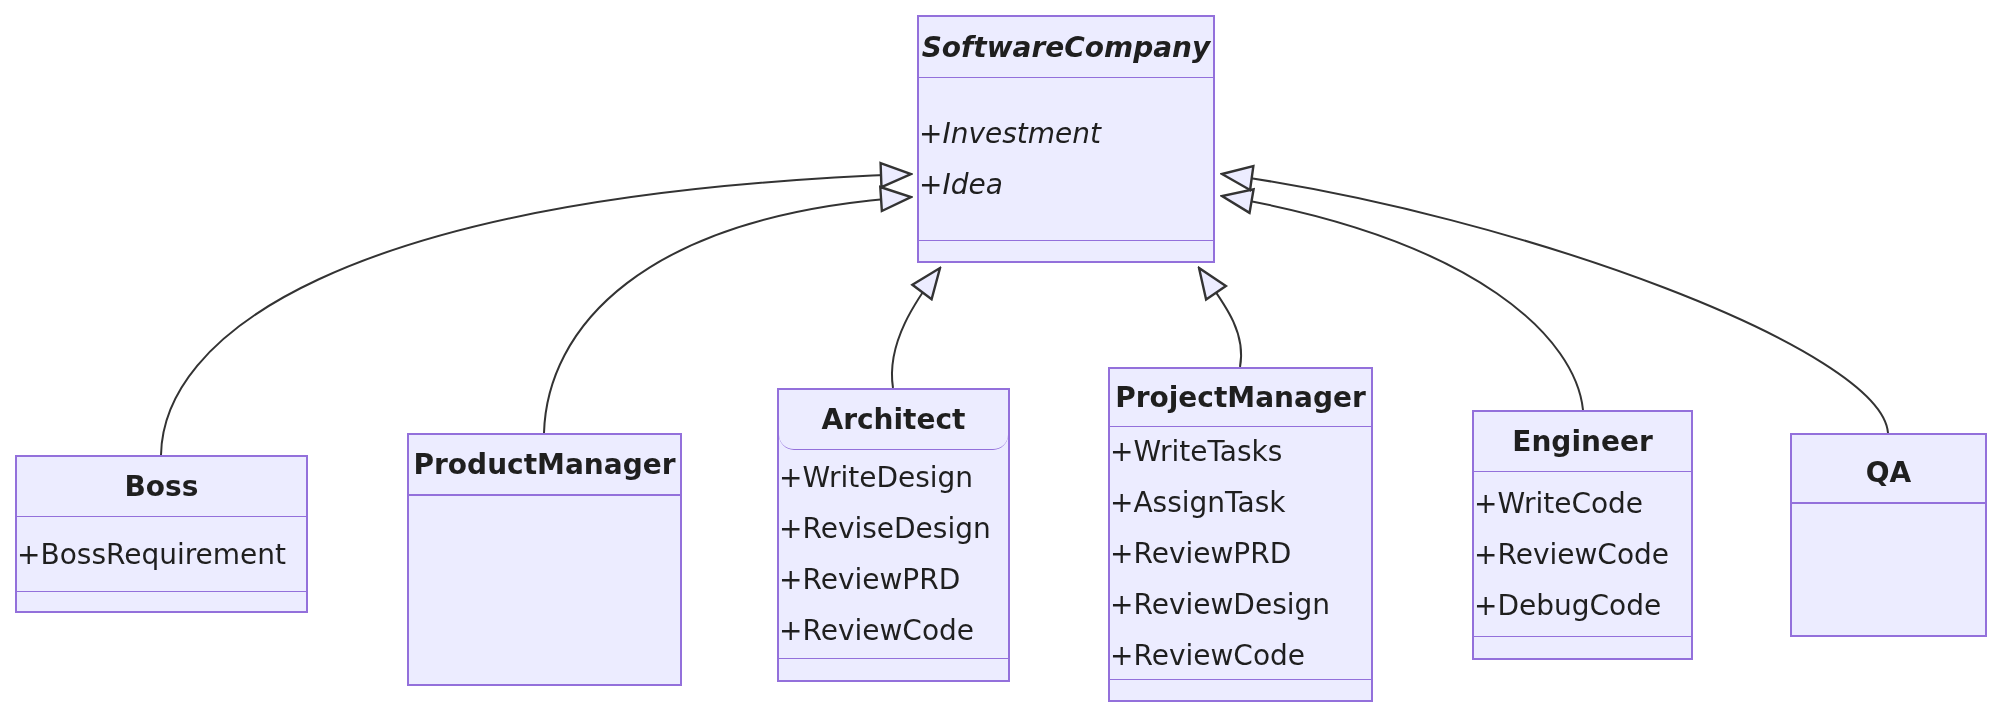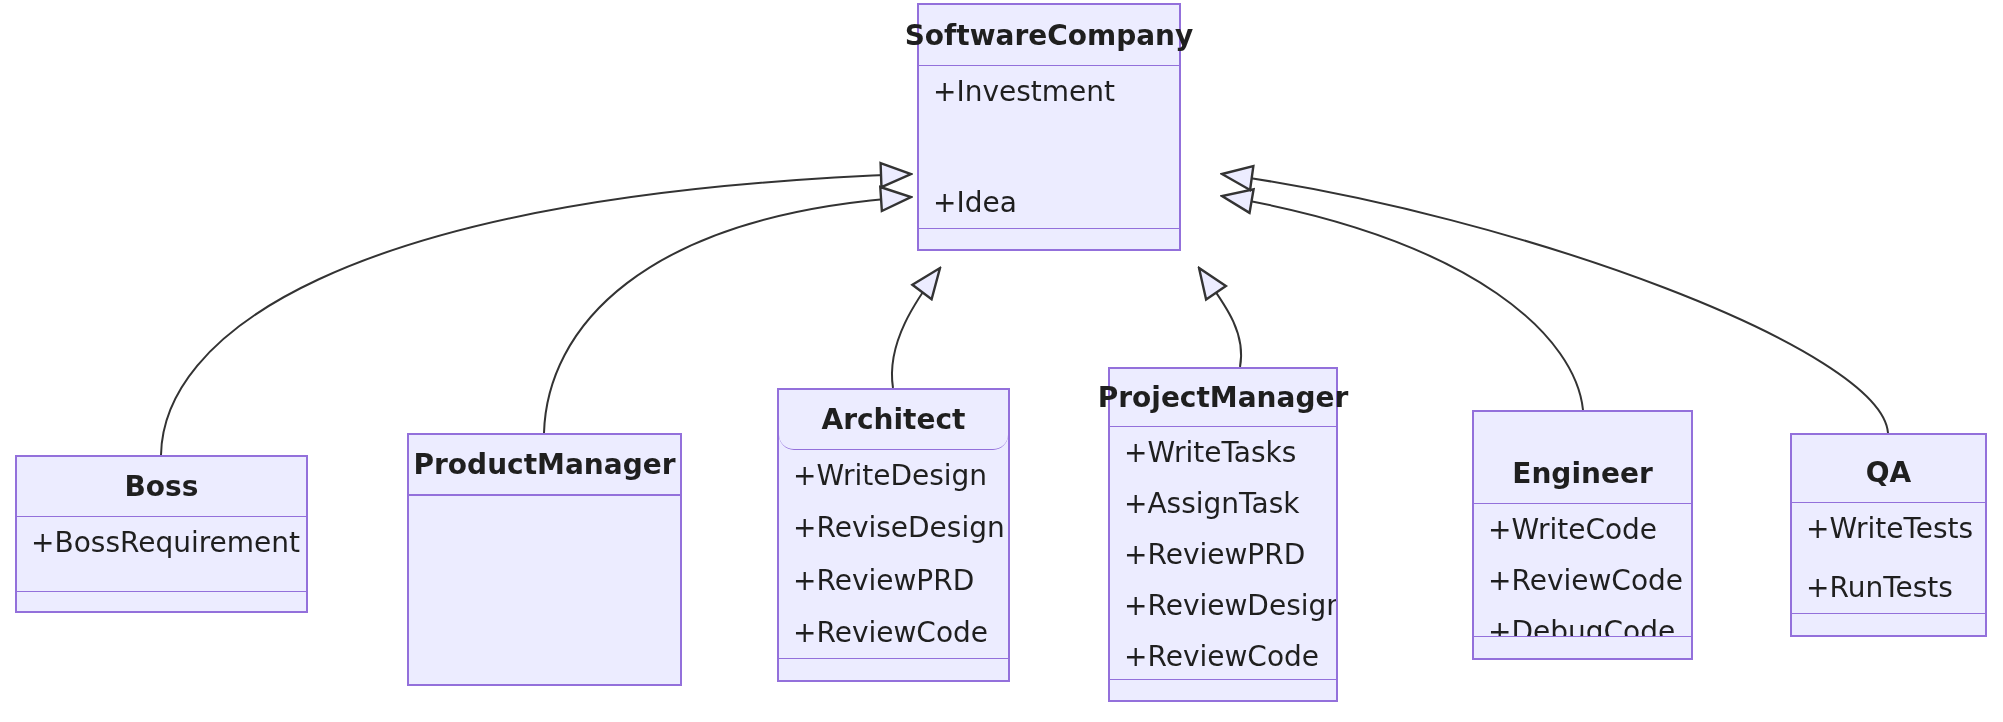--- a/index.html
+++ b/index.html
@@ -38,22 +38,22 @@
     justify-content: center;
     font-weight: bold;
     font-size: 28px;
     border-bottom: 1px solid #9370DB;
   }
   .cattrs {
     box-sizing: border-box;
     flex: 1 1 auto;
     display: flex;
     flex-direction: column;
-    justify-content: space-between;
-    padding-left: 14px;
+    justify-content: center;
+    padding-left: 0;
     overflow: hidden;
   }
   .attr {
     font-size: 28px;
     line-height: 51px;
     white-space: nowrap;
   }
   .cmethods {
     box-sizing: border-box;
     flex: 0 0 auto;
@@ -72,21 +72,21 @@
       </marker>
     </defs>
     <path class="edge" d="M161,455 C163,340 330,195 911,174" marker-end="url(#inherit-arrow)"></path>
     <path class="edge" d="M544,433 C547,330 640,215 911,197" marker-end="url(#inherit-arrow)"></path>
     <path class="edge" d="M893,388 C886,343 916,300 940,268" marker-end="url(#inherit-arrow)"></path>
     <path class="edge" d="M1240,367 C1247,330 1221,300 1199,268" marker-end="url(#inherit-arrow)"></path>
     <path class="edge" d="M1583,410 C1576,340 1480,240 1222,196" marker-end="url(#inherit-arrow)"></path>
     <path class="edge" d="M1888,433 C1882,350 1520,215 1222,174" marker-end="url(#inherit-arrow)"></path>
   </svg>
 
-  <div class="cbox" style="left:917px; top:3px; width:264px; height:248px;">
+  <div class="cbox" style="left:917px; top:15px; width:298px; height:248px;font-style:italic;">
     <div class="ctitle" style="height:61px;">SoftwareCompany</div>
     <div class="cattrs">
       <div class="attr">+Investment</div>
       <div class="attr">+Idea</div>
     </div>
     <div class="cmethods" style="height:21px;"></div>
   </div>
 
   <div class="cbox" style="left:15px; top:455px; width:293px; height:158px;">
     <div class="ctitle" style="height:60px;">Boss</div>
@@ -105,44 +105,40 @@
     <div class="ctitle" style="height:60px;border-radius:15px;">Architect</div>
     <div class="cattrs">
       <div class="attr">+WriteDesign</div>
       <div class="attr">+ReviseDesign</div>
       <div class="attr">+ReviewPRD</div>
       <div class="attr">+ReviewCode</div>
     </div>
     <div class="cmethods" style="height:22px;"></div>
   </div>
 
-  <div class="cbox" style="left:1108px; top:367px; width:230px; height:335px;">
+  <div class="cbox" style="left:1108px; top:367px; width:265px; height:335px;">
     <div class="ctitle" style="height:58px;">ProjectManager</div>
     <div class="cattrs">
       <div class="attr">+WriteTasks</div>
       <div class="attr">+AssignTask</div>
       <div class="attr">+ReviewPRD</div>
       <div class="attr">+ReviewDesign</div>
       <div class="attr">+ReviewCode</div>
     </div>
     <div class="cmethods" style="height:21px;"></div>
   </div>
 
   <div class="cbox" style="left:1472px; top:410px; width:221px; height:250px;">
-    <div class="ctitle" style="height:60px;margin-top:32px;">Engineer</div>
+    <div class="ctitle" style="height:60px;">Engineer</div>
     <div class="cattrs">
       <div class="attr">+WriteCode</div>
       <div class="attr">+ReviewCode</div>
       <div class="attr">+DebugCode</div>
     </div>
     <div class="cmethods" style="height:22px;"></div>
   </div>
 
   <div class="cbox" style="left:1790px; top:433px; width:197px; height:204px;">
     <div class="ctitle" style="height:60px;margin-top:8px;">QA</div>
-    <div class="cattrs">
-      <div class="attr">+WriteTests</div>
-      <div class="attr">+RunTests</div>
-    </div>
     <div class="cmethods" style="height:22px;"></div>
   </div>
 
 </div>
 
 </body></html>

